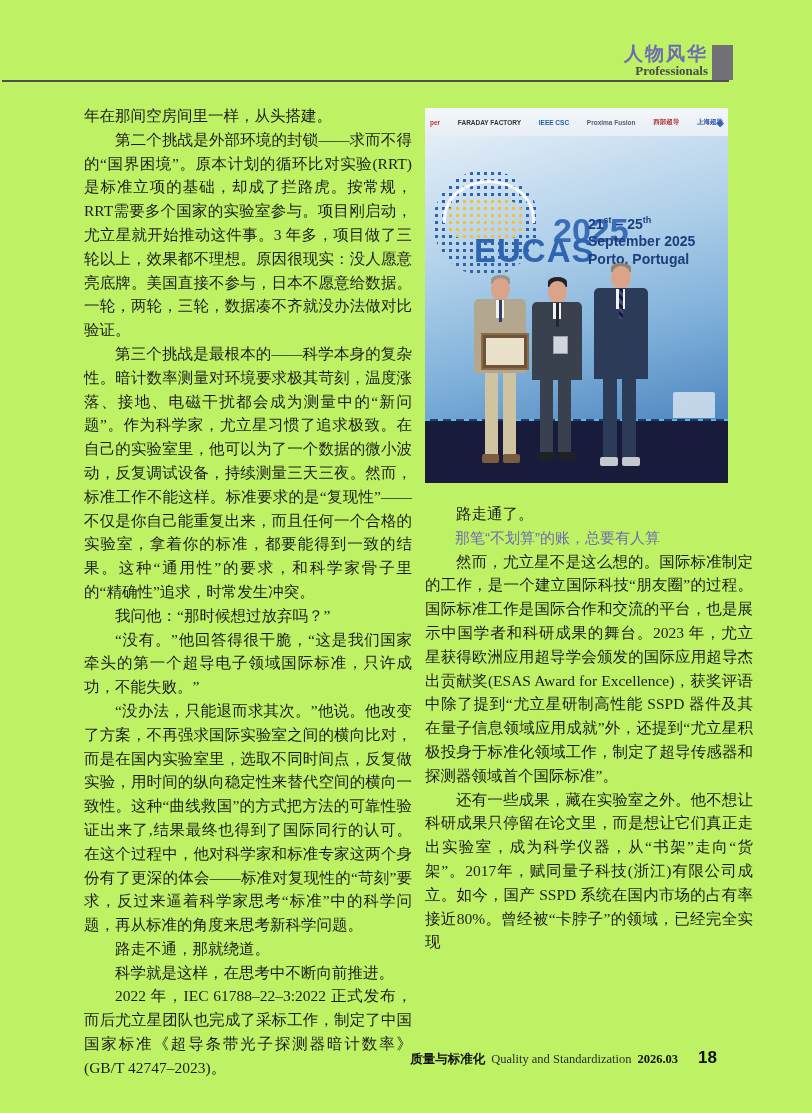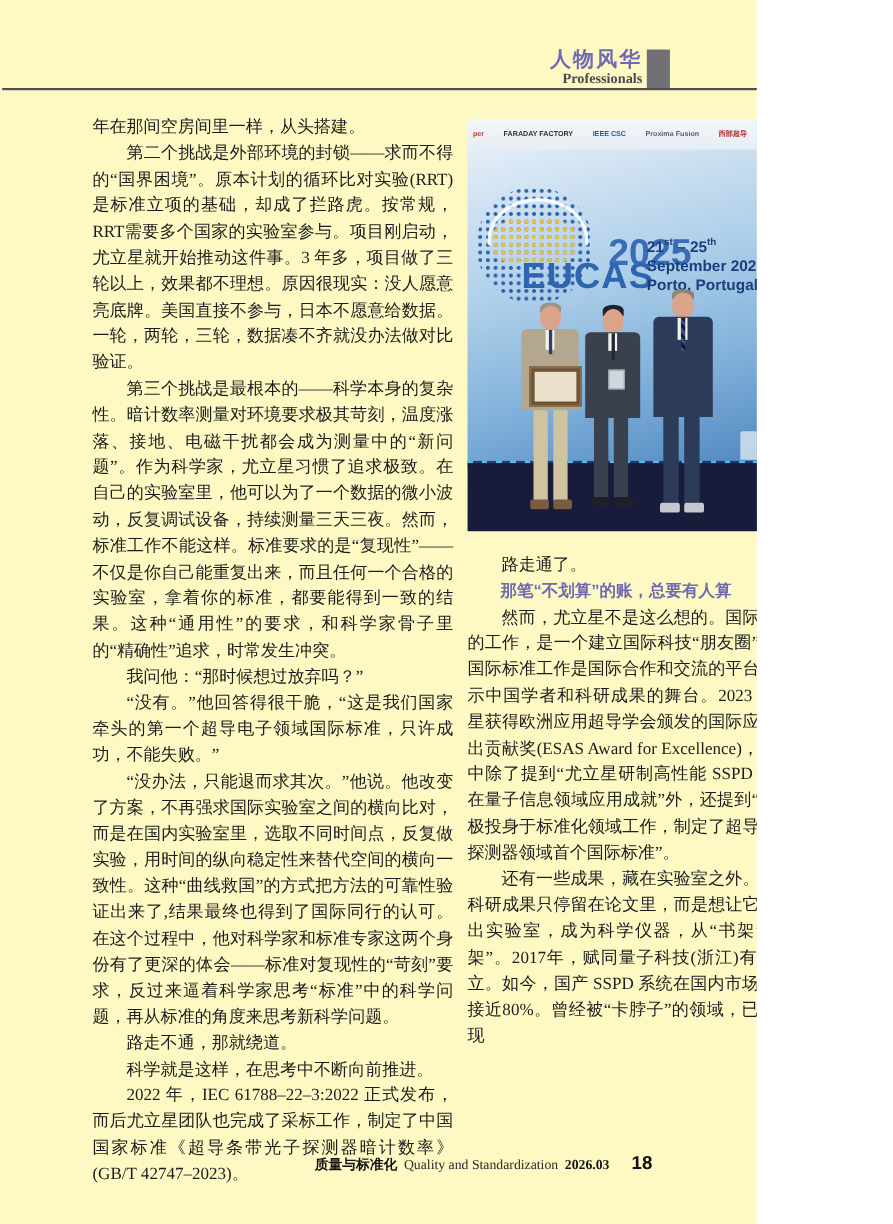--- a/index.html
+++ b/index.html
@@ -1,33 +1,33 @@
 <!DOCTYPE html>
 <html><head>
 <meta charset="utf-8">
 <style>
   html,body{margin:0;padding:0;background:#ffffff;}
-  .page{position:relative;width:688px;height:1113px;background:#fef9c3;overflow:hidden;
+  .page{position:relative;width:812px;height:1113px;background:#bef264;overflow:hidden;
         font-family:"Liberation Serif","DejaVu Serif",serif;color:#1c1c1c;}
 
   
   .hdr-cn{position:absolute;top:41px;right:104px;font-family:"Liberation Sans","DejaVu Sans",sans-serif;
           font-weight:bold;font-size:19px;letter-spacing:2px;color:#6f6ab2;}
   .hdr-en{position:absolute;top:63px;right:104px;font-family:"Liberation Serif",serif;
           font-weight:bold;font-size:13px;color:#4a4a4e;}
   .hdr-block{position:absolute;top:45px;right:79px;width:21px;height:35px;background:#717175;}
   .hdr-rule{position:absolute;top:80px;left:2px;width:727px;height:2px;background:#4d4d52;}
 
   
   .col{position:absolute;width:328px;}
   .col-left{left:84px;top:104px;}
   .col-right{left:425px;top:108px;}
   p.para{margin:0;font-size:15.5px;line-height:23.8px;text-align:justify;color:#1c1c1c;}
   p.indent{text-indent:2em;}
-  p.heading{color:#6f6ab2;font-weight:bold;font-family:"Liberation Sans","DejaVu Sans",sans-serif;font-size:15px;}
+  p.heading{color:#6f6ab2;font-weight:normal;font-family:"Liberation Sans","DejaVu Sans",sans-serif;font-size:15px;}
 
   
   .photo{position:relative;width:303px;height:375px;margin:0 0 19px 0;overflow:hidden;
          background:linear-gradient(165deg,#eff4f9 0%,#d3e4f3 16%,#aecfe9 38%,#7fb0da 62%,#5289c2 84%,#4474b1 100%);}
   .logo-bar{position:absolute;top:0;left:0;right:0;height:28px;display:flex;align-items:center;
             justify-content:space-between;padding:0 5px;background:linear-gradient(180deg,#f4f7fa,#e6edf4);
             font-family:"Liberation Sans",sans-serif;}
   .logo-bar span{font-size:6.5px;font-weight:bold;white-space:nowrap;}
   .diamond{color:#2f65b0;font-size:10px;}
   .ball{position:absolute;left:8px;top:62px;width:106px;height:106px;border-radius:50%;

